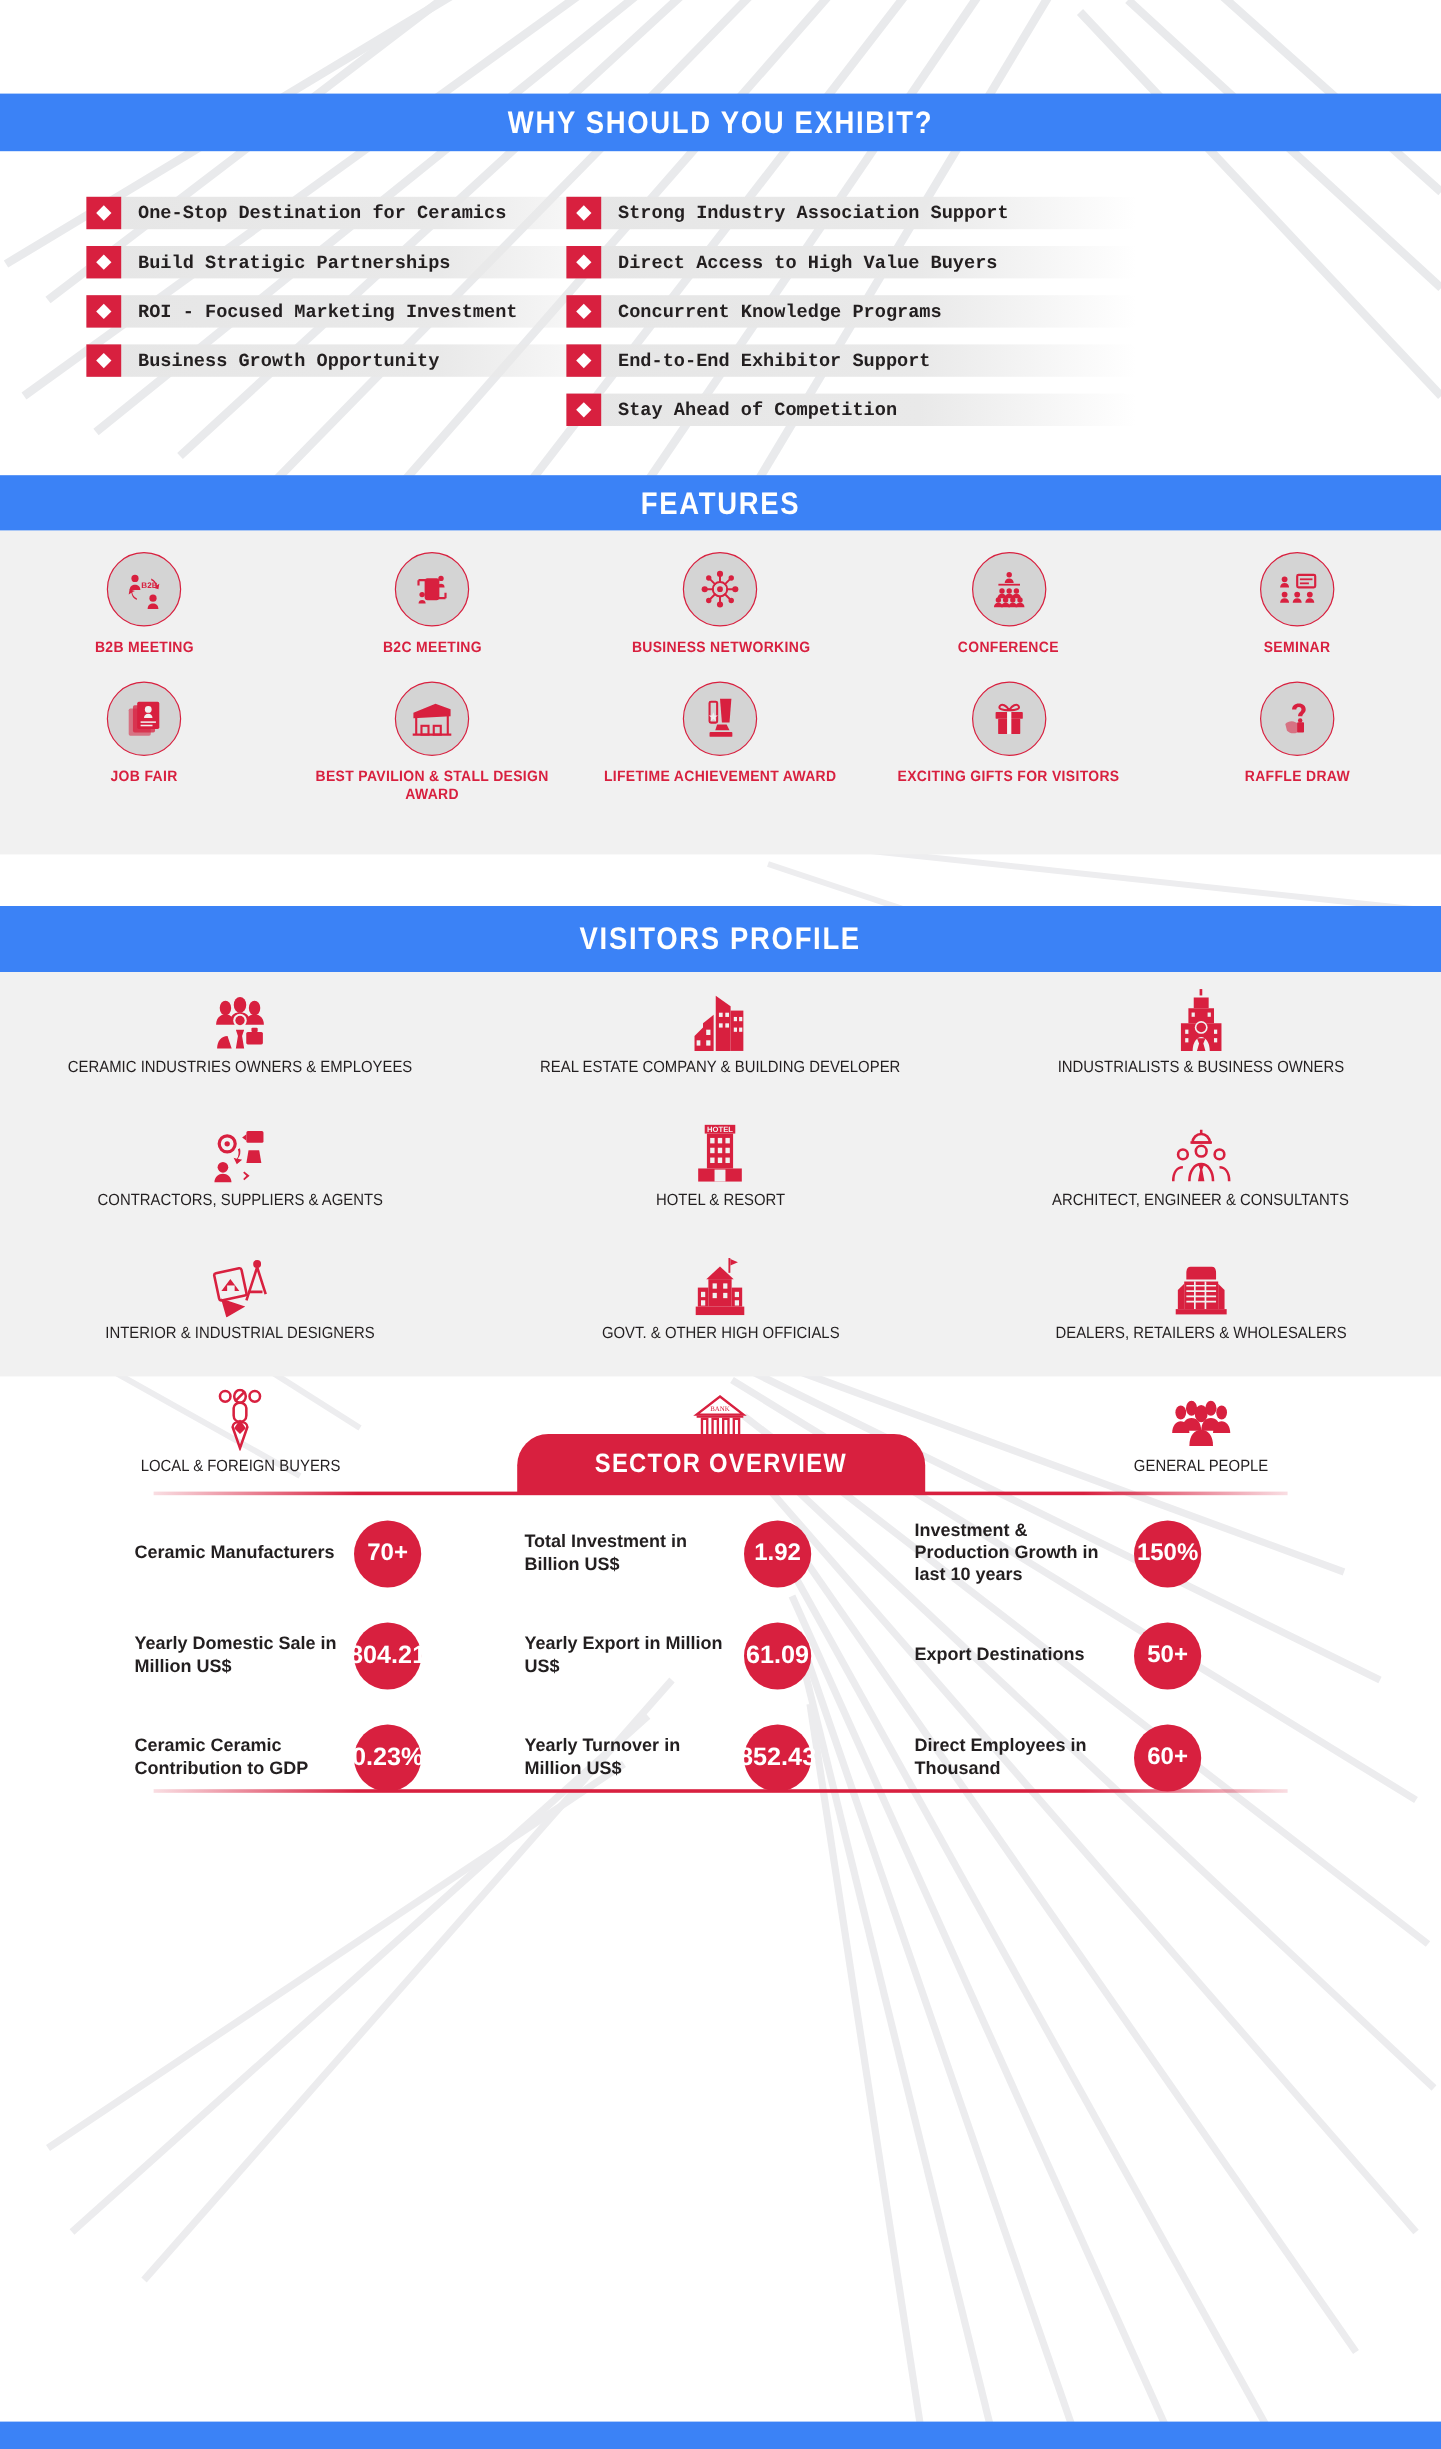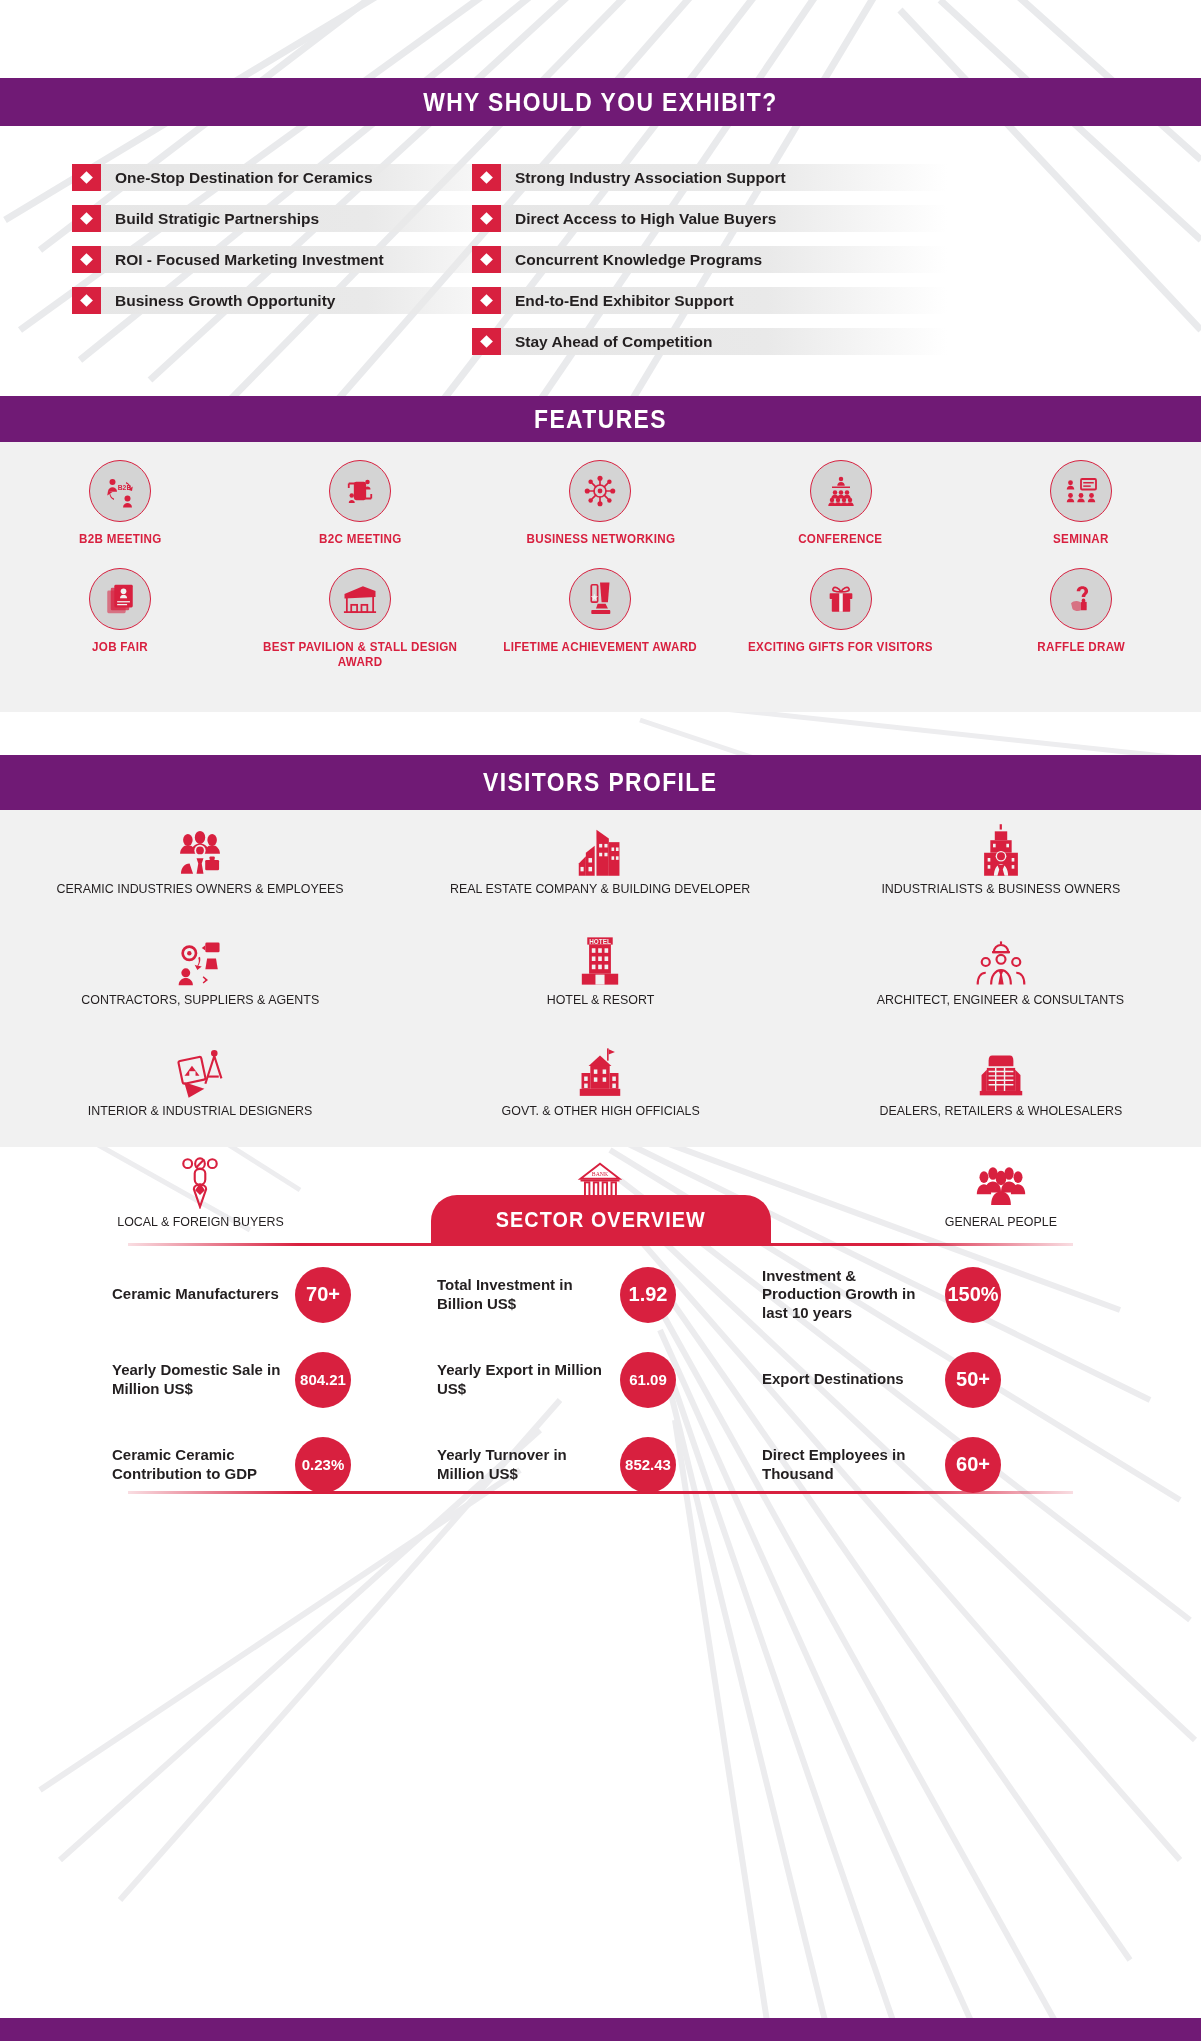--- a/index.html
+++ b/index.html
@@ -16,21 +16,21 @@
     background: #ffffff;
   }
 
   
   .rays { position: absolute; inset: 0; pointer-events: none; z-index: 0; }
 
   
   .band {
     position: absolute;
     left: 0; width: 1201px;
-    background: #701a75;
+    background: #3b82f6;
     display: flex; align-items: center; justify-content: center;
     z-index: 3;
   }
   .band-title {
     color: #ffffff;
     font-weight: 800;
     letter-spacing: 1.6px;
     font-size: 26px;
     transform: scaleX(0.88);
     font-family: "Liberation Sans", sans-serif;
@@ -42,20 +42,21 @@
     position: absolute; top: 164px; left: 0;
     width: 1201px; height: 210px; z-index: 2;
   }
   .bullet-col { position: absolute; width: 475px; }
   .bullet-col.left  { left: 72px; }
   .bullet-col.right { left: 472px; }
   .bullet-row {
     display: flex; align-items: stretch;
     height: 27px; margin-bottom: 14px;
     background: linear-gradient(90deg, #e6e6e6 0%, #e9e9e9 62%, rgba(233,233,233,0) 100%);
+    font-family: Liberation Mono, monospace;
   }
   .bullet-mark {
     width: 29px; min-width: 29px;
     background: #d8203f;
     display: flex; align-items: center; justify-content: center;
   }
   .bullet-diamond {
     width: 9px; height: 9px; background: #ffffff;
     transform: rotate(45deg);
   }
@@ -157,21 +158,21 @@
     width: 175px; min-width: 175px;
     font-size: 15px; font-weight: 700; color: #231f20;
     line-height: 1.22;
   }
   .stat-bubble {
     width: 56px; height: 56px; border-radius: 50%;
     background: #d8203f; color: #ffffff;
     display: flex; align-items: center; justify-content: center;
     font-weight: 700; font-size: 20px; margin-left: 8px;
   }
-  .stat-bubble.small { font-size: 15px; }
+  .stat-bubble.small { font-size: 21px; }
 
   
   #footer-band { top: 2018px; height: 23px; }
 </style>
 </head>
 <body>
 
 <div class="page">
 
   <svg class="rays" viewBox="0 0 1201 2041" preserveAspectRatio="none">

